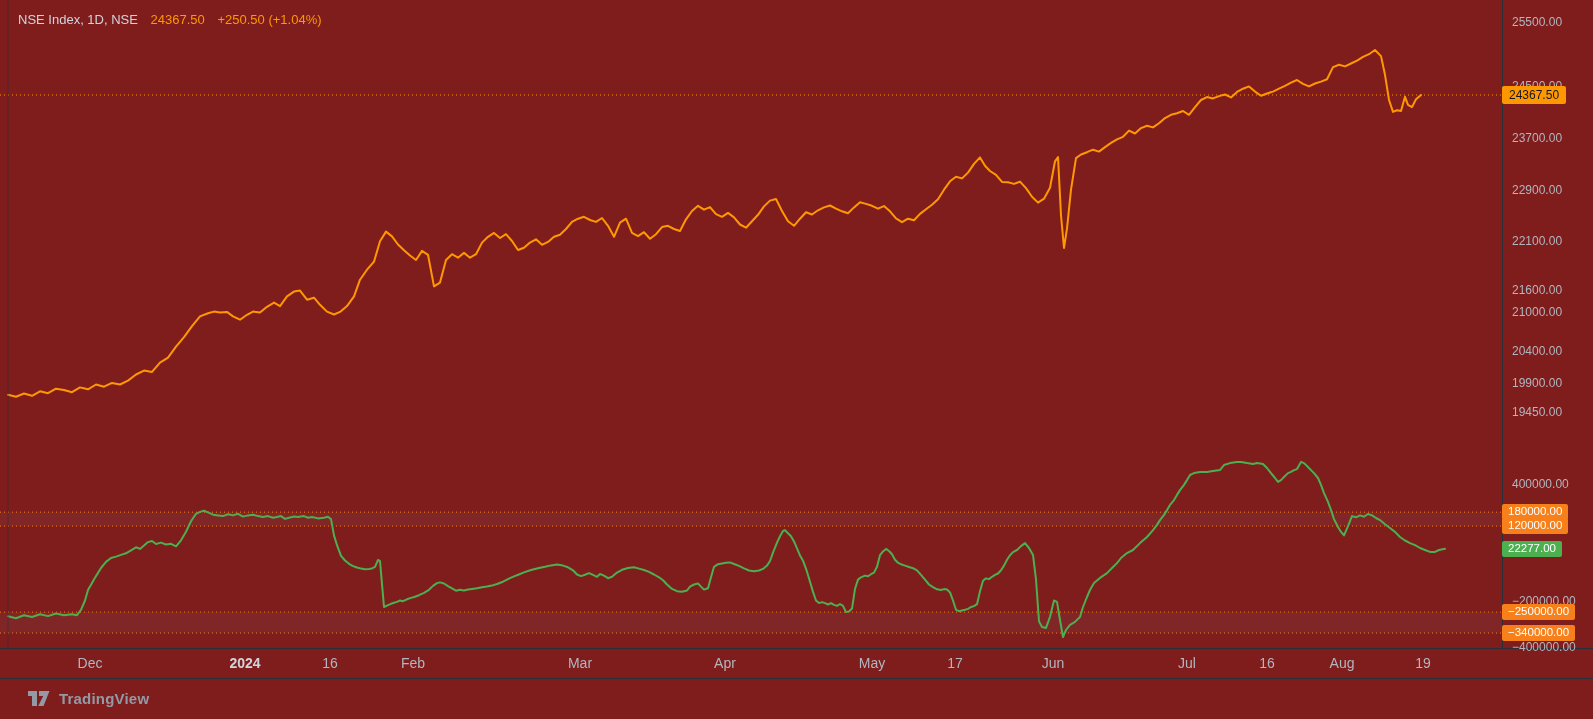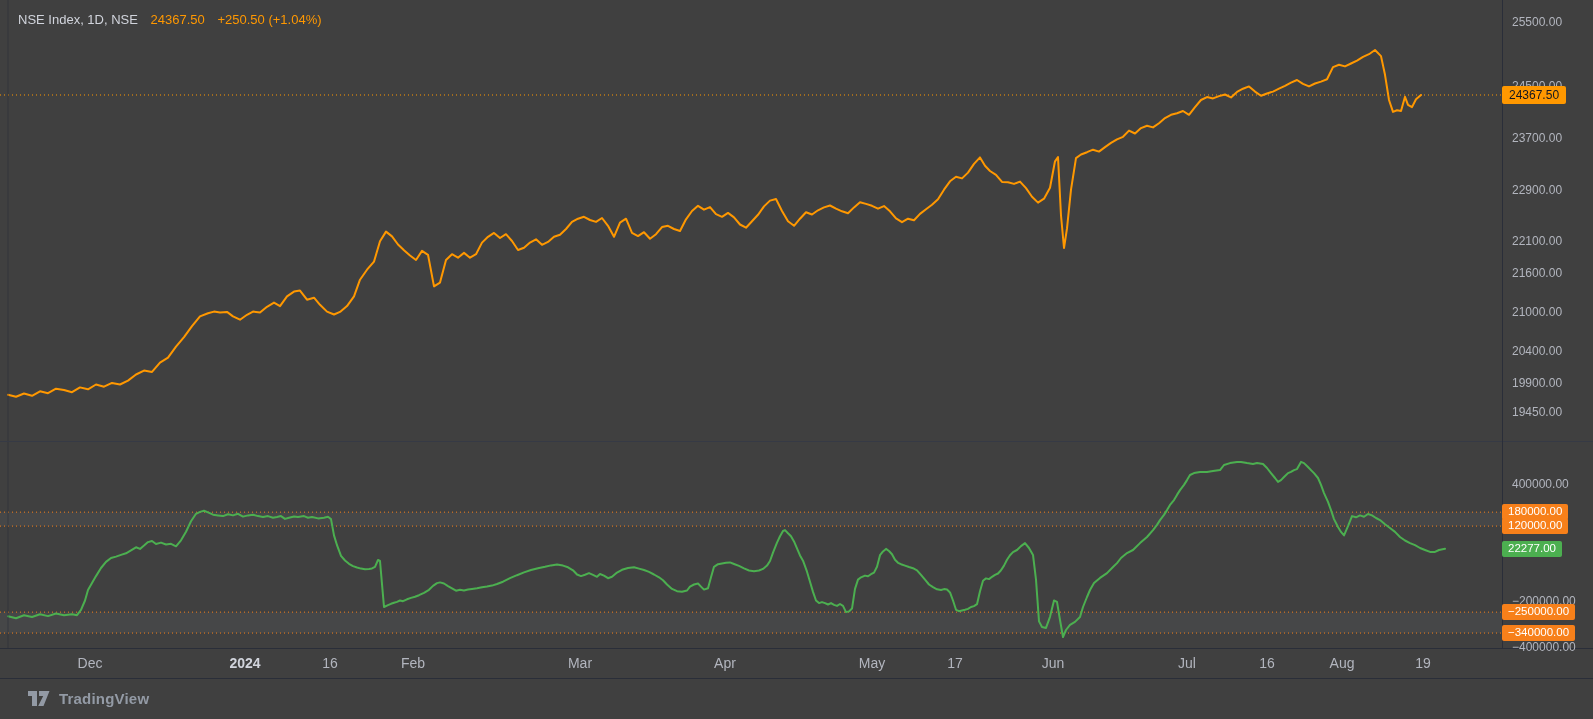--- a/index.html
+++ b/index.html
@@ -1,16 +1,16 @@
 <!DOCTYPE html>
 <html><head>
 <meta charset="utf-8">
 <style>
   html,body{margin:0;padding:0;background:#0d111c;}
-  #app{position:relative;width:1593px;height:719px;background:#404040;overflow:hidden;
+  #app{position:relative;width:1593px;height:719px;background:#7f1d1d;overflow:hidden;
        font-family:"Liberation Sans",sans-serif;}
   #chart-canvas{position:absolute;left:0;top:0;}
   .legend{position:absolute;left:18px;font-size:13px;color:#d1d4dc;white-space:nowrap;z-index:5;}
   #legend1{top:12px;}
   #legend2{top:441px;}
   .legend .lv{margin-left:9px;font-weight:400;}
   .c-orange{color:#ff9800;}
   .c-alert{color:#f7801a;}
   .c-green{color:#4caf50;}
   .axis-label{position:absolute;left:1512px;font-size:12px;color:#b2b5be;line-height:14px;z-index:3;white-space:nowrap;}
@@ -62,21 +62,21 @@
       <path d="M11 0 H21.5 L15.5 15 H10.2 L15.2 5 H11 Z" fill="#939aa5"></path>
     </svg>
     <span>TradingView</span>
   </div>
 
 <div class="axis-label" style="top: 14.9339px;">25500.00</div>
     <div class="axis-label" style="top: 79.4453px;">24500.00</div>
     <div class="axis-label" style="top: 131.054px;">23700.00</div>
     <div class="axis-label" style="top: 182.664px;">22900.00</div>
     <div class="axis-label" style="top: 234.273px;">22100.00</div>
-    <div class="axis-label" style="top: 266px;">21600.00</div>
+    <div class="axis-label" style="top: 283px;">21600.00</div>
     <div class="axis-label" style="top: 305.235px;">21000.00</div>
     <div class="axis-label" style="top: 343.942px;">20400.00</div>
     <div class="axis-label" style="top: 376.198px;">19900.00</div>
     <div class="axis-label" style="top: 405.228px;">19450.00</div>
     <div class="axis-label" style="top: 477px;">400000.00</div>
     <div class="axis-label" style="top: 593.502px;">−200000.00</div>
     <div class="axis-label" style="top: 640.003px;">−400000.00</div>
     <div class="badge price" style="background: rgb(255, 152, 0); top: 85.9931px;">24367.50</div>
     <div class="badge" style="background: rgb(247, 128, 26); top: 504.151px;">180000.00</div>
     <div class="badge" style="background: rgb(247, 128, 26); top: 518.101px;">120000.00</div>

